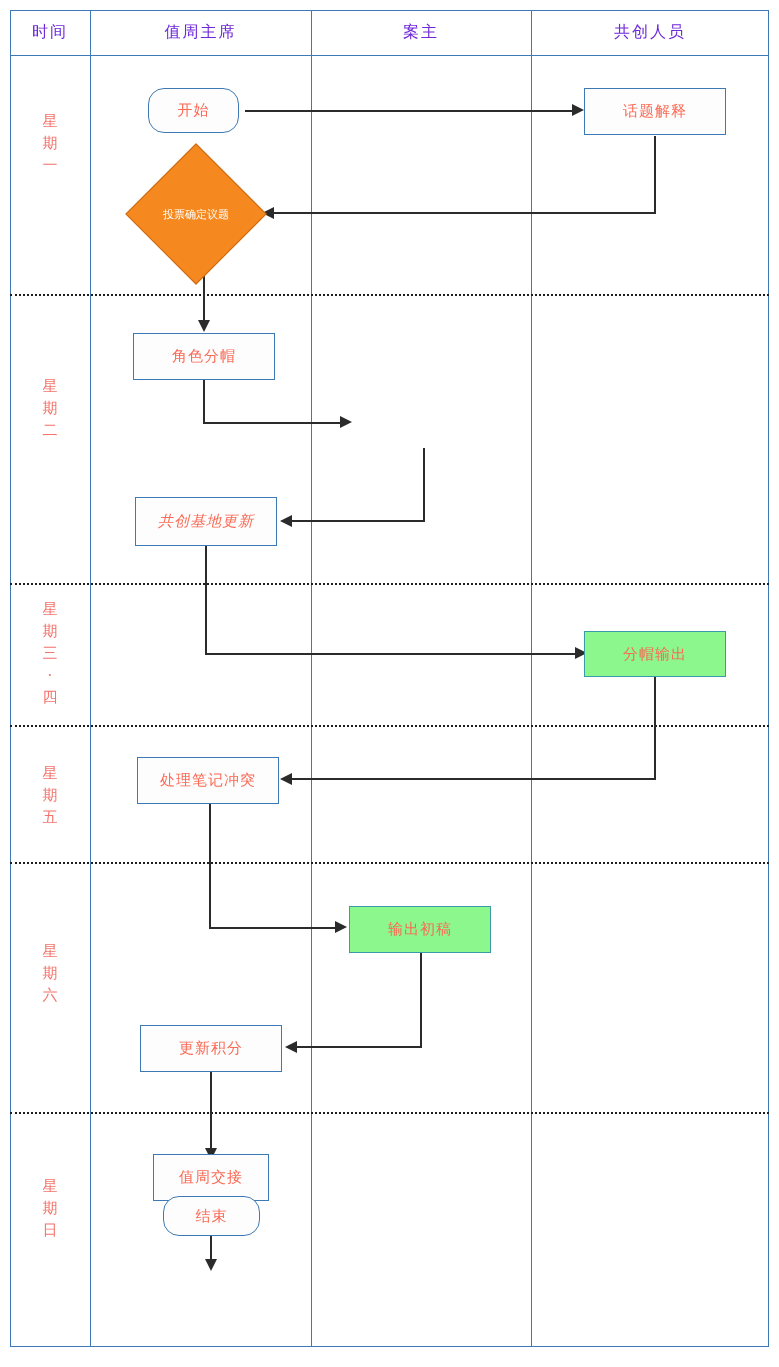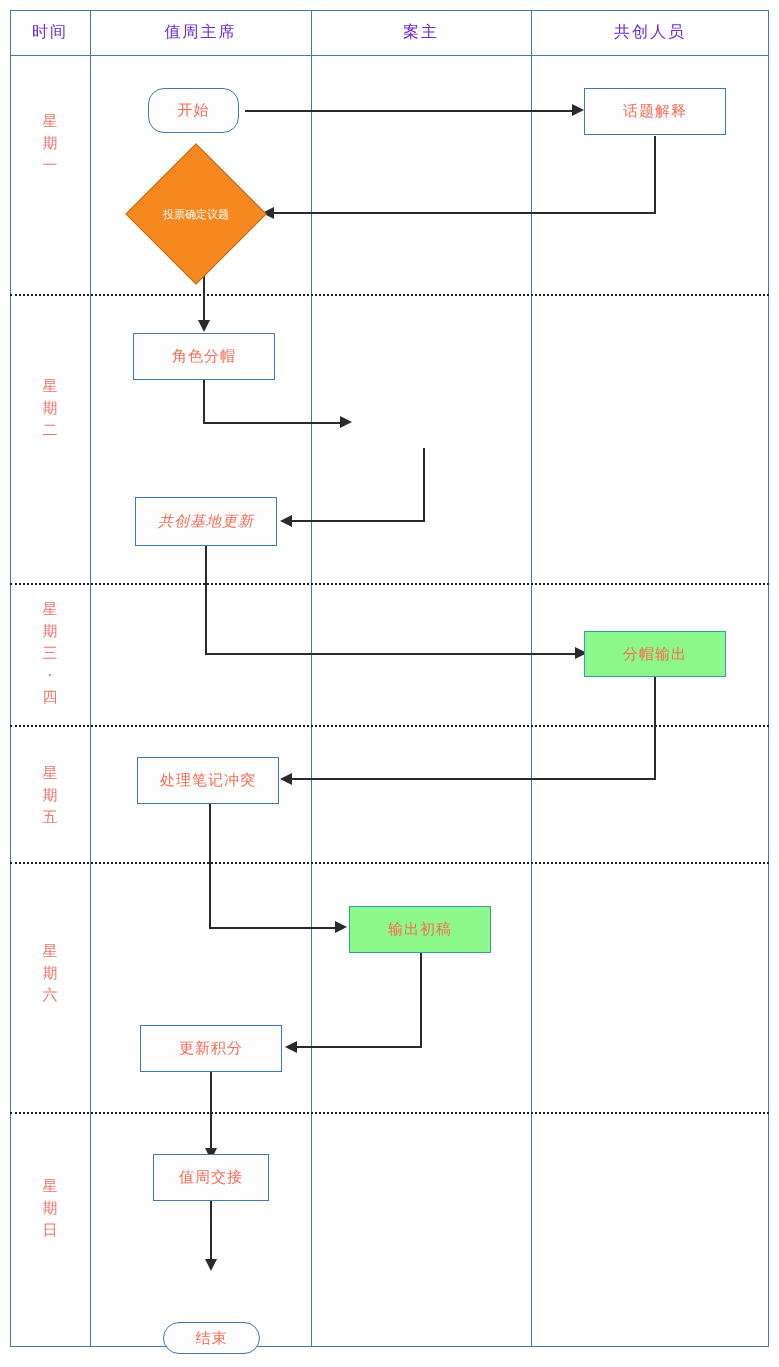--- a/index.html
+++ b/index.html
@@ -199,17 +199,17 @@
   </div>
 
   <div class="node rect" style="left:140px;top:1025px;width:142px;height:47px;">
     <span>更新积分</span>
   </div>
 
   <div class="node rect" style="left:153px;top:1154px;width:116px;height:47px;">
     <span>值周交接</span>
   </div>
 
-  <div class="node round" style="left:163px;top:1322px;width:97px;height:32px;">
+  <div class="node round" style="left:163px;top:1196px;width:97px;height:40px;">
     <span>结束</span>
   </div>
 
 </div>
 
 </body></html>

